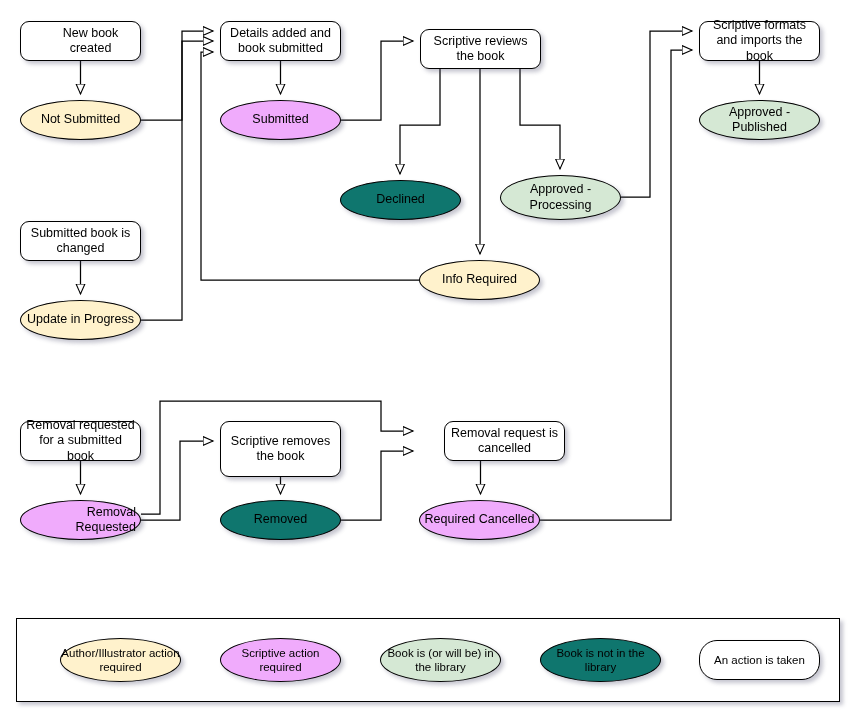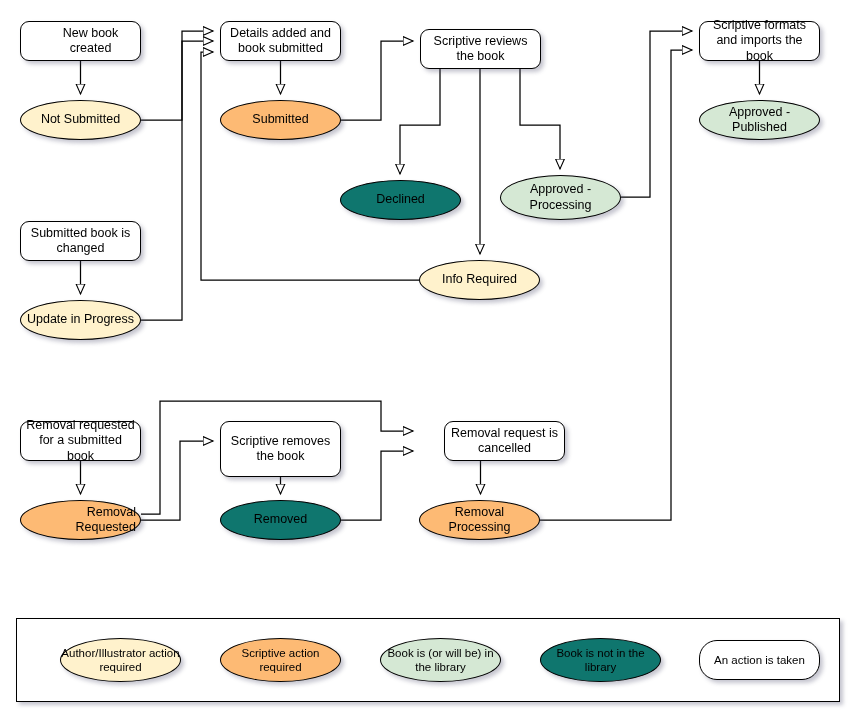--- a/index.html
+++ b/index.html
@@ -45,21 +45,21 @@
     border-radius: 9px;
     background: #ffffff;
     box-shadow: 3px 3px 4px rgba(80, 80, 110, 0.33);
   }
   .node.state {
     border-radius: 50%;
     border: 1.3px solid #000000;
     box-shadow: 3px 3px 4px rgba(80, 80, 110, 0.33);
   }
   .fill-yellow { background: #fff2cc; border-color: #d6b656; }
-  .fill-blue   { background: #fdba74; border-color: #6c8ebf; }
+  .fill-blue   { background: #f0abfc; border-color: #6c8ebf; }
   .fill-green  { background: #d5e8d4; border-color: #82b366; }
   .fill-red    { background: #0f766e; border-color: #b85450; }
 
   #key-box {
     position: absolute;
     box-sizing: border-box;
     border: 1.6px solid #000000;
     background: #ffffff;
     box-shadow: 3px 3px 4px rgba(80, 80, 110, 0.33);
     z-index: 2;
@@ -184,21 +184,21 @@
       <div class="node process " style="left: 220px; top: 421px; width: 121px; height: 56px;">
         <span>Scriptive removes the book</span>
       </div>
       <div class="node state fill-red" style="left: 220px; top: 500px; width: 121px; height: 40px;">
         <span>Removed</span>
       </div>
       <div class="node process " style="left: 444px; top: 421px; width: 121px; height: 40px;">
         <span>Removal request is cancelled</span>
       </div>
       <div class="node state fill-blue" style="left: 419px; top: 500px; width: 121px; height: 40px;">
-        <span>Removal Processing</span>
+        <span>Required Cancelled</span>
       </div>
     </div>
 
   <div id="key-box" style="left: 16px; top: 618px; width: 824px; height: 84px;"></div>
   <div id="key-label-cell" style="left: 16px; top: 618px; width: 30px; height: 84px;">
     <span>COLOR KEY</span>
   </div>
   <div id="key-item-layer">
       <div class="key-item state fill-yellow" style="position: absolute; left: 60px; top: 638px; width: 121px; height: 44px;">
         <span>Author/Illustrator action required</span>

